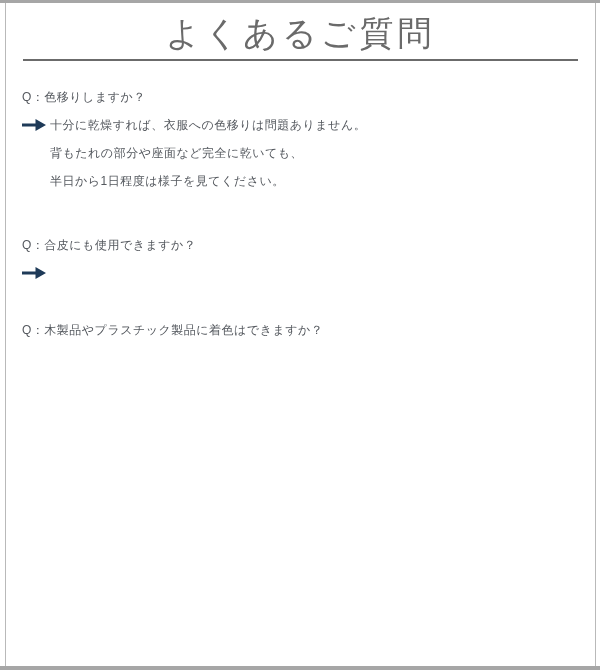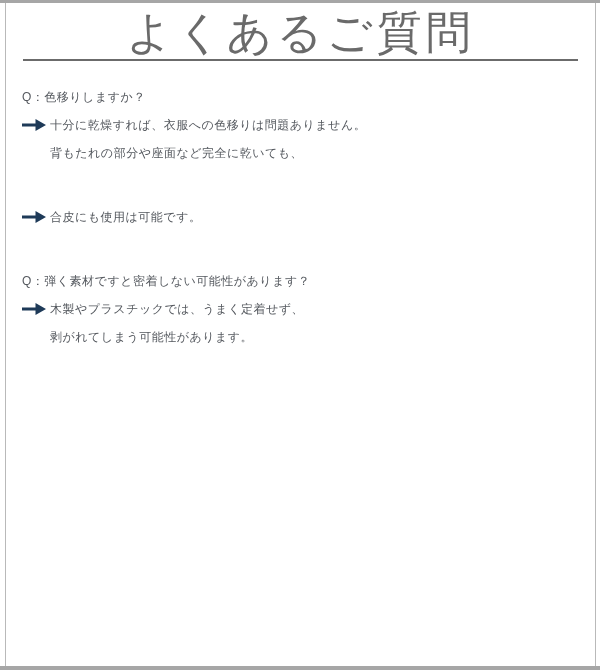--- a/index.html
+++ b/index.html
@@ -28,21 +28,21 @@
     height:663px;
     margin:0 4px 0 5px;
     border-left:1px solid var(--side);
     border-right:1px solid var(--side);
     padding:0 16px;
     overflow:hidden;
   }
   h1.page-title{
     margin:8px 0 4px 0;
     text-align:center;
-    font-size:45px;
+    font-size:34px;
     line-height:44px;
     font-weight:400;
     letter-spacing:4px;
     color:var(--title);
   }
   .divider{
     height:0;
     border-top:2px solid var(--divider);
     margin:0 1px;
   }
@@ -85,47 +85,37 @@
     <div class="q">Q：色移りしますか？</div>
     <div class="a">
       <span class="arrow">
         <svg width="24" height="14" viewBox="0 0 24 14" aria-hidden="true">
           <path fill="currentColor" d="M0 5.6 H13.5 V1.1 L24 7 L13.5 12.9 V8.4 H0 Z"></path>
         </svg>
       </span>
       <div class="a-lines">
               <div class="a-line">十分に乾燥すれば、衣服への色移りは問題ありません。</div>
               <div class="a-line">背もたれの部分や座面など完全に乾いても、</div>
+              <div class="a-line">半日から1日程度は様子を見てください。</div>
             </div>
     </div>
   </section>
 
   <section class="qa">
+    <div class="q">Q：合皮にも使用できますか？</div>
     <div class="a">
       <span class="arrow">
         <svg width="24" height="14" viewBox="0 0 24 14" aria-hidden="true">
           <path fill="currentColor" d="M0 5.6 H13.5 V1.1 L24 7 L13.5 12.9 V8.4 H0 Z"></path>
         </svg>
       </span>
       <div class="a-lines">
-              <div class="a-line">合皮にも使用は可能です。</div>
             </div>
     </div>
   </section>
 
   <section class="qa">
-    <div class="q">Q：弾く素材ですと密着しない可能性があります？</div>
-    <div class="a">
-      <span class="arrow">
-        <svg width="24" height="14" viewBox="0 0 24 14" aria-hidden="true">
-          <path fill="currentColor" d="M0 5.6 H13.5 V1.1 L24 7 L13.5 12.9 V8.4 H0 Z"></path>
-        </svg>
-      </span>
-      <div class="a-lines">
-              <div class="a-line">木製やプラスチックでは、うまく定着せず、</div>
-              <div class="a-line">剥がれてしまう可能性があります。</div>
-            </div>
-    </div>
+    <div class="q">Q：木製品やプラスチック製品に着色はできますか？</div>
   </section>
 
 </div>
   </div>
 </div>
 
 </body></html>

